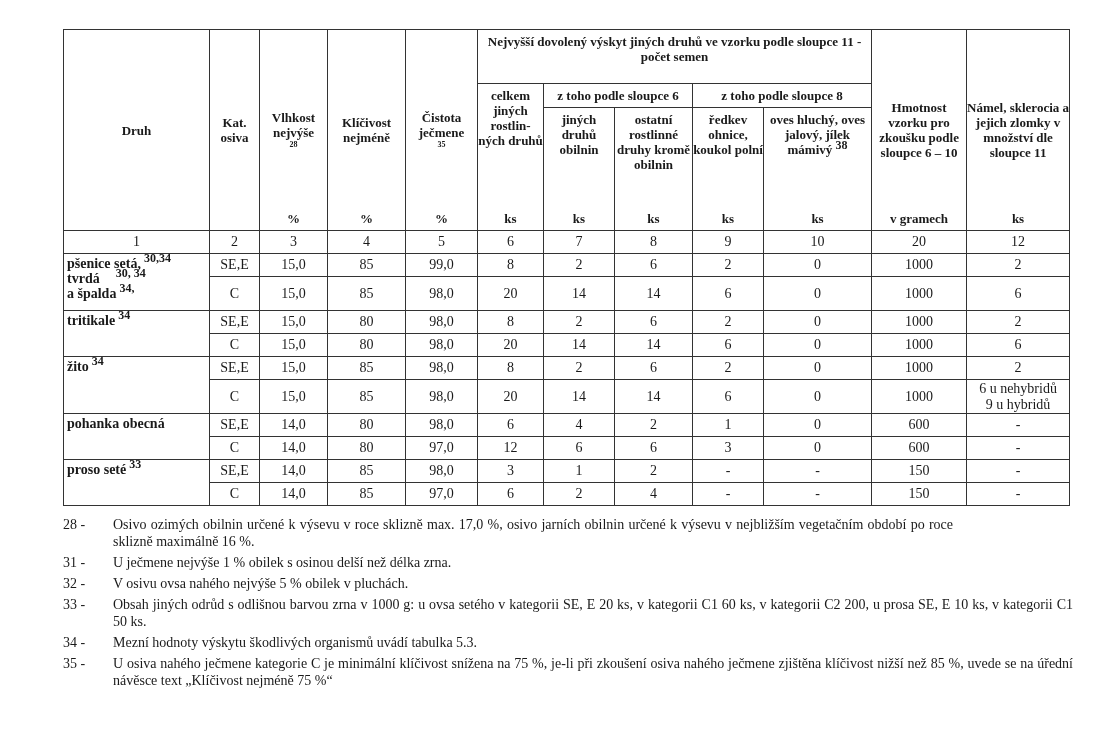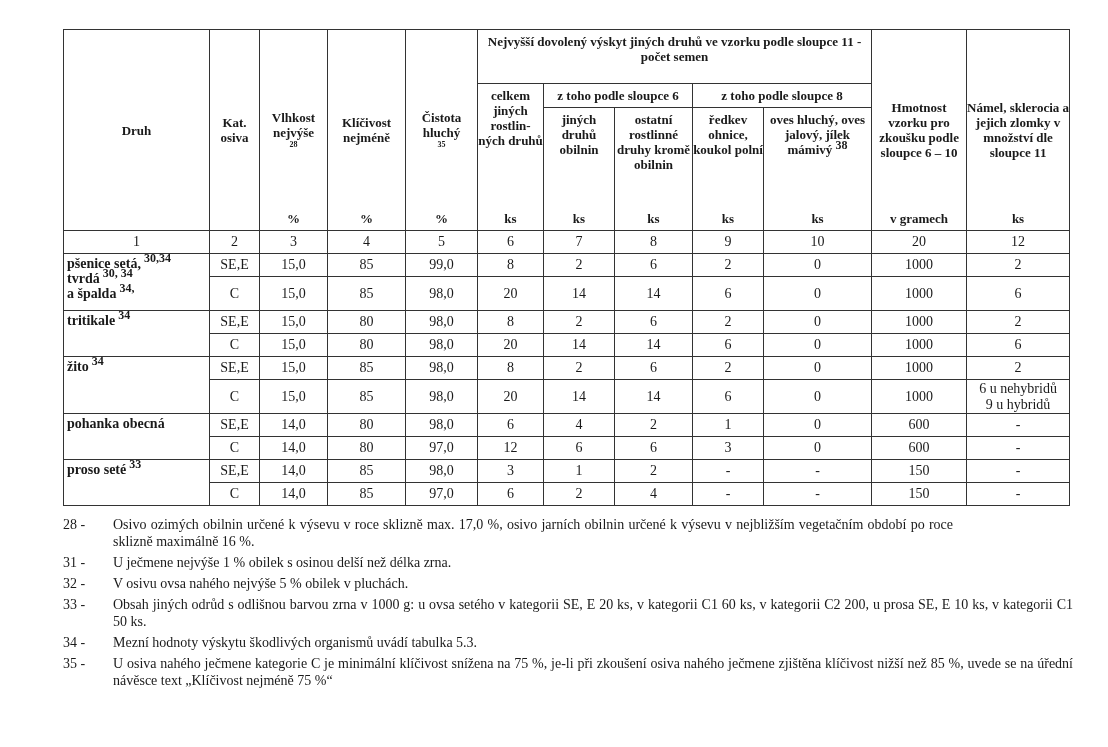--- a/index.html
+++ b/index.html
@@ -49,21 +49,21 @@
       <th rowspan="3" class="hdr-cell">
         <span class="hdr-text">Vlhkost nejvýše</span>
         <span class="supblock">28</span>
         <span class="unit">%</span>
       </th>
       <th rowspan="3" class="hdr-cell">
         <span class="hdr-text">Klíčivost nejméně</span>
         <span class="unit">%</span>
       </th>
       <th rowspan="3" class="hdr-cell">
-        <span class="hdr-text">Čistota hluchý</span>
+        <span class="hdr-text">Čistota ječmene</span>
         <span class="supblock">35</span>
         <span class="unit">%</span>
       </th>
       <th colspan="5" style="vertical-align:top;padding-top:4px"><span>Nejvyšší dovolený výskyt jiných druhů ve vzorku podle sloupce 11  - počet semen</span></th>
       <th rowspan="3" class="hdr-cell">
         <span class="hdr-text">Hmotnost vzorku pro zkoušku podle sloupce 6 – 10</span>
         <span class="unit">v gramech</span>
       </th>
       <th rowspan="3" class="hdr-cell">
         <span class="hdr-text">Námel, sklerocia a jejich zlomky v množství dle sloupce 11</span>
@@ -108,21 +108,21 @@
         <td>7</td>
         <td>8</td>
         <td>9</td>
         <td>10</td>
         <td>20</td>
         <td>12</td>
       </tr>
   <tr style="height: 23px;">
         <td rowspan="2" class="druh" style="padding-top: 2px;">
           <div style="line-height: 15px;"><span>pšenice setá,</span><span class="sup" style="margin-left: 3px;">30,34</span></div>
-          <div style="line-height: 15px;"><span>tvrdá</span><span class="sup" style="margin-left: 3px;">30, 34</span></div>
+          <div style="line-height: 15px;"><span>tvrdá</span><span class="sup" style="margin-left: 16px;">30, 34</span></div>
           <div style="line-height: 15px;"><span>a špalda</span><span class="sup" style="margin-left: 3px;">34,</span></div>
         </td>
         <td>SE,E</td>
         <td>15,0</td>
         <td>85</td>
         <td>99,0</td>
         <td>8</td>
         <td>2</td>
         <td>6</td>
         <td>2</td>

